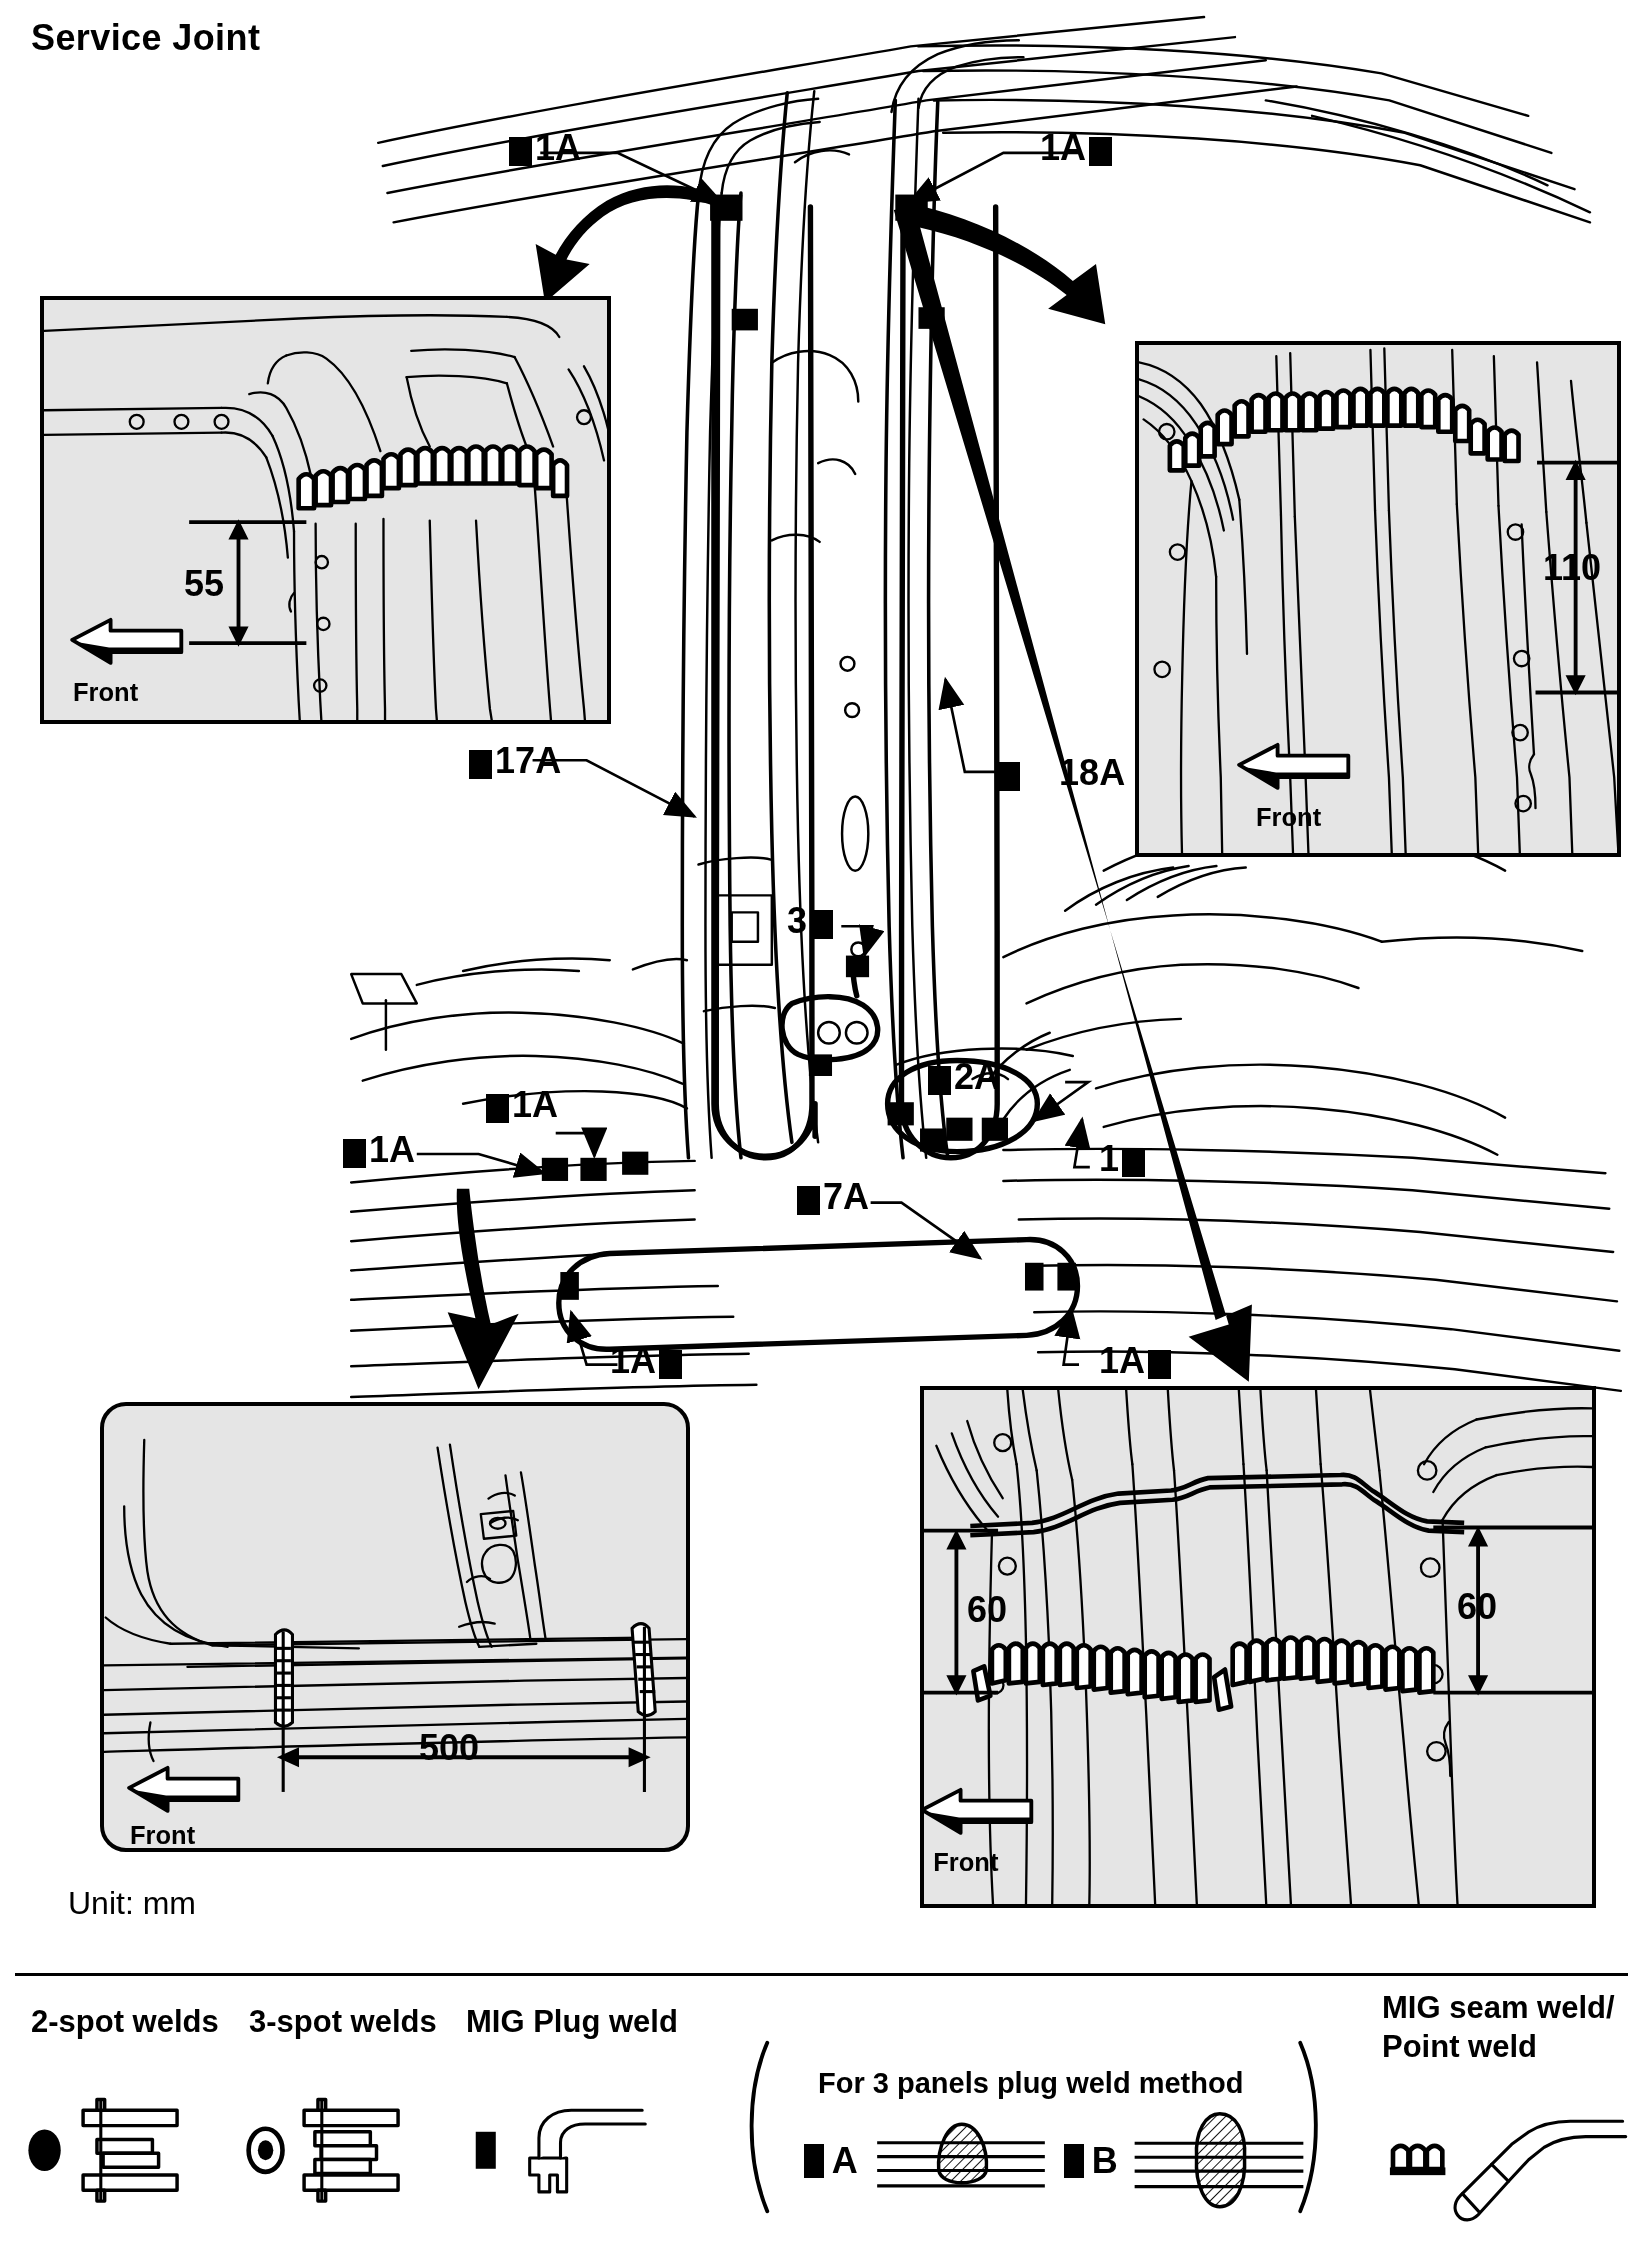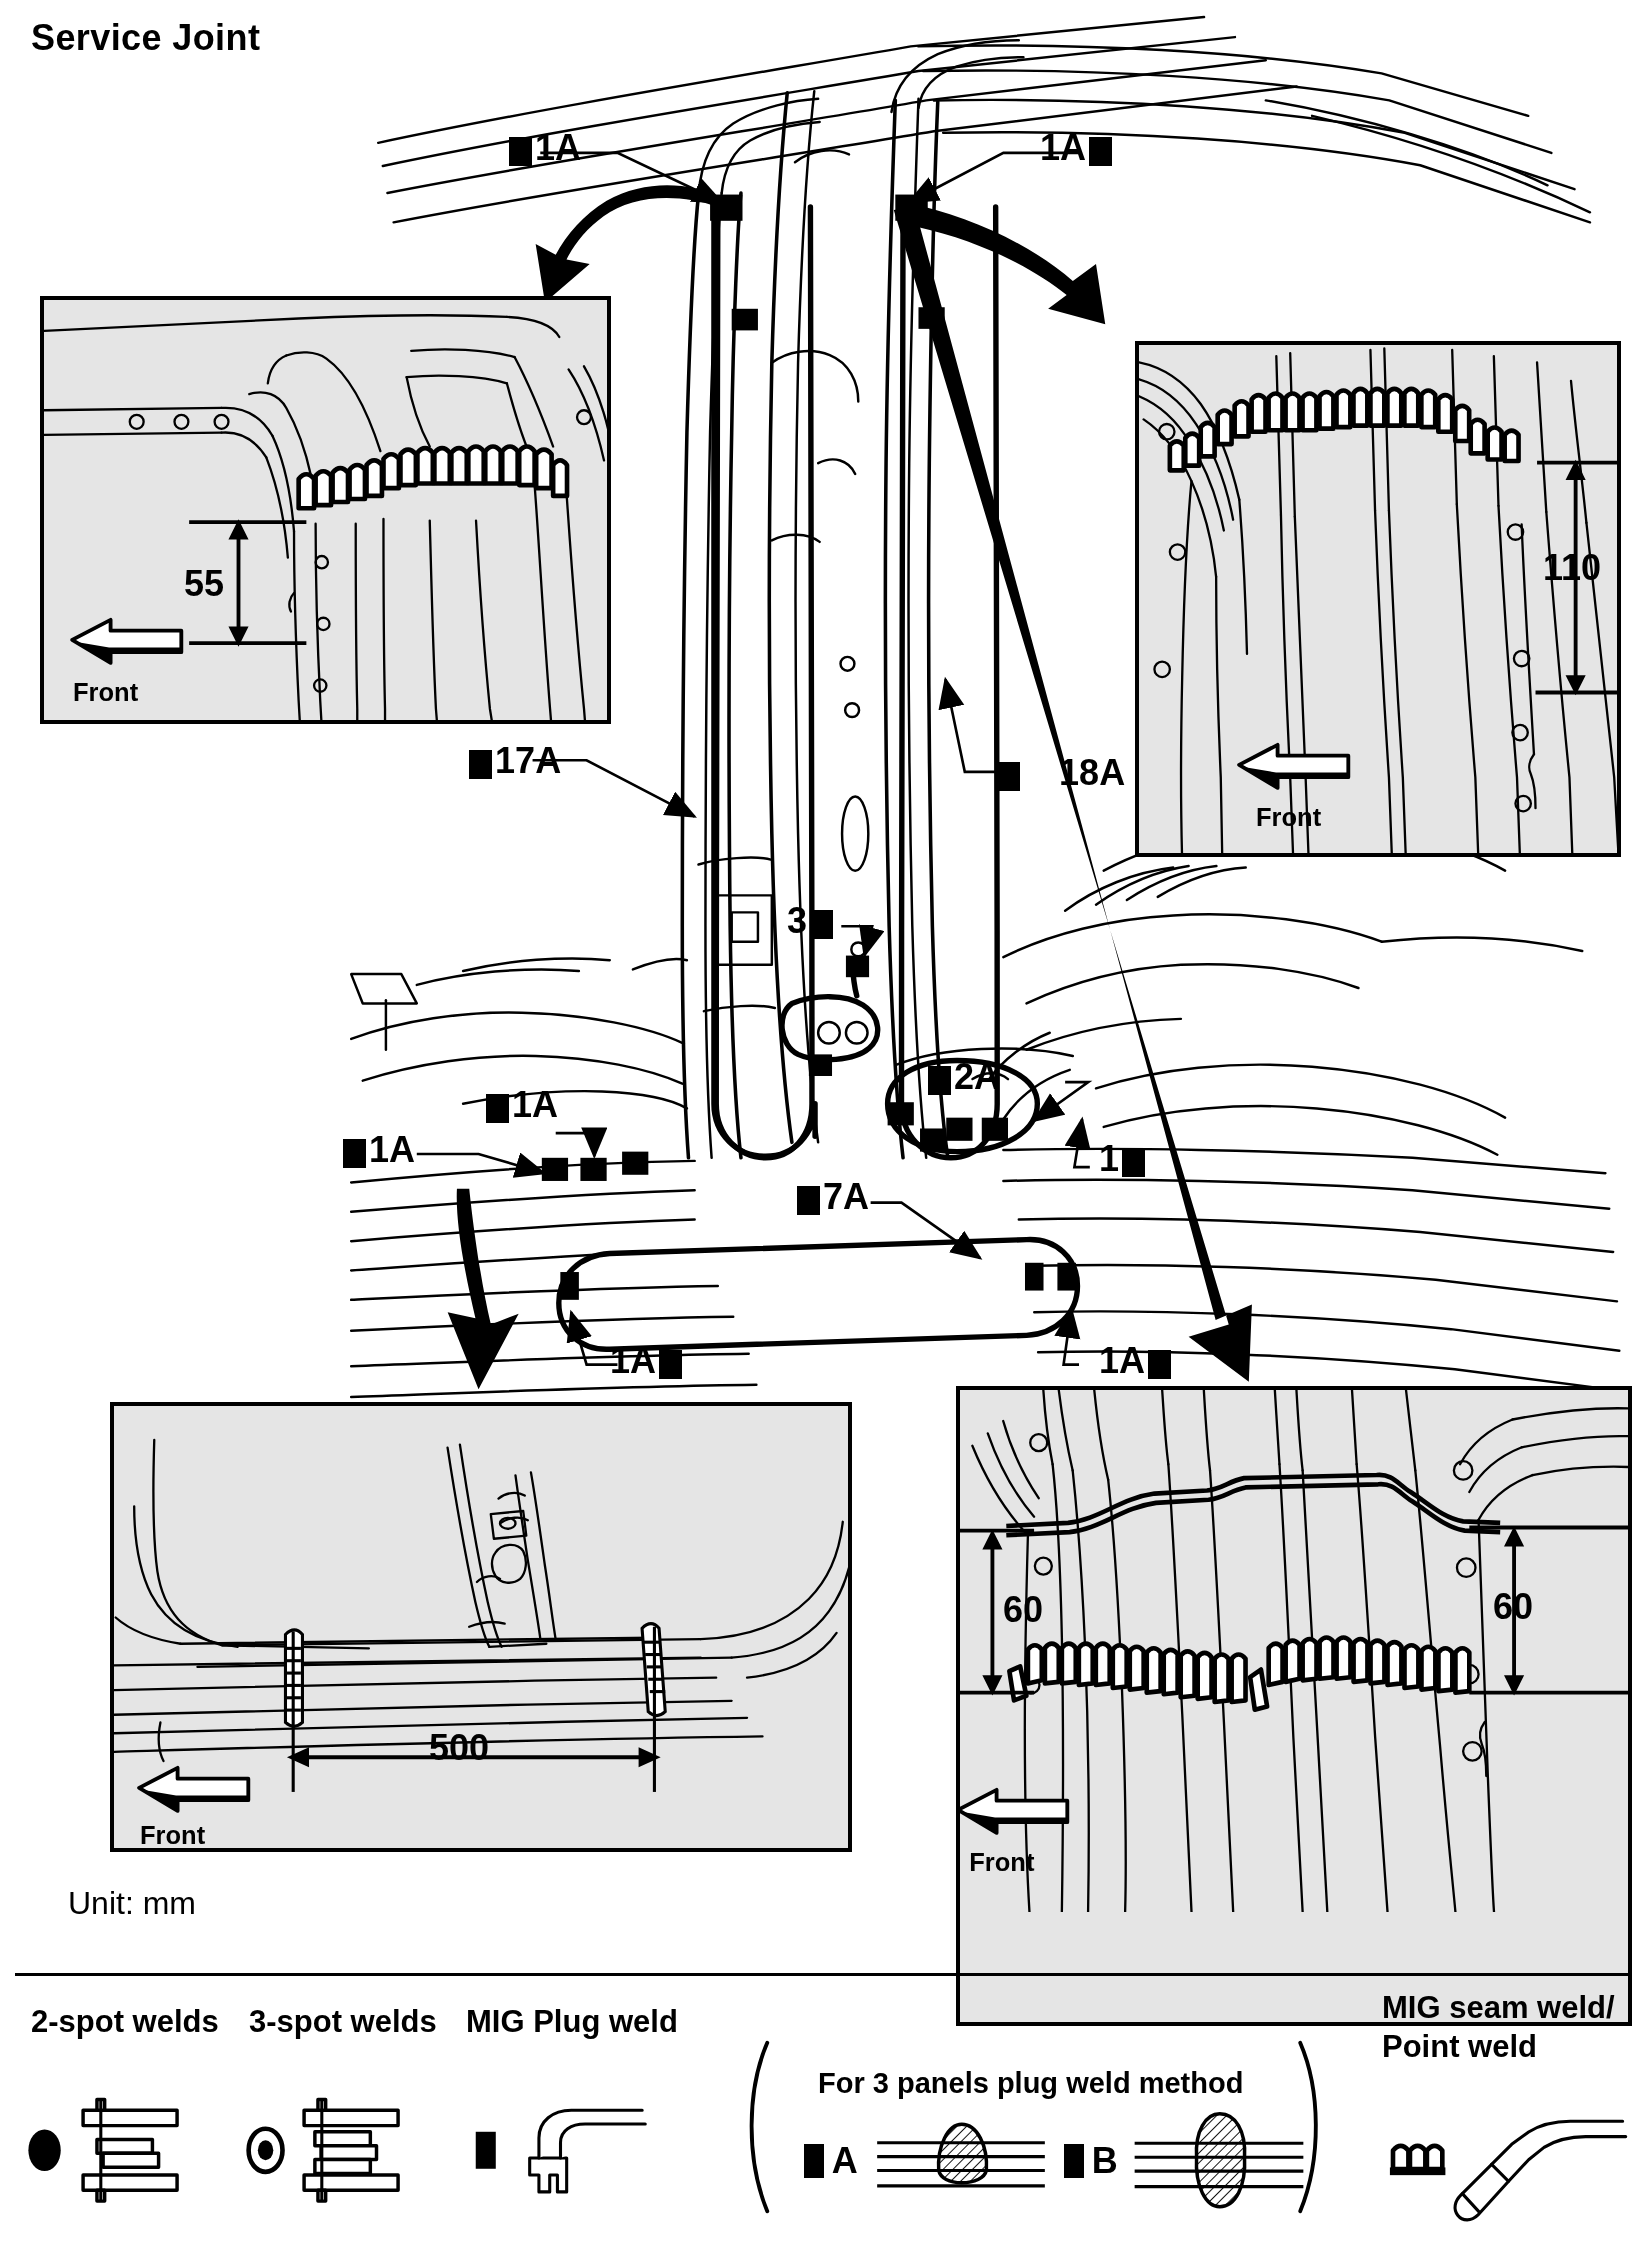--- a/index.html
+++ b/index.html
@@ -492,21 +492,21 @@
       </g>
     </svg>
     <div class="dimtext" style="left:404px;top:205px;">110</div>
     <svg class="legend-art" style="left:94px;top:395px;" width="123" height="62" viewBox="0 0 160 80" xmlns="http://www.w3.org/2000/svg">
       <path d="M8,32 L58,6 L58,20 L150,20 L150,48 L58,48 L58,62 Z" fill="#fff" stroke="#000" stroke-width="5" stroke-linejoin="round"></path>
       <path d="M10,34 L58,60 L58,48 L150,48 L150,42 L56,42 Z" fill="#000"></path>
     </svg>
     <div class="front-label" style="left:117px;top:460px;">Front</div>
   </div>
 
-  <div class="inset" style="left:110px;top:1402px;width:742px;height:450px;">
+  <div class="inset" style="left:100px;top:1402px;width:590px;height:450px;border-radius:26px;">
     <svg width="742" height="450" viewBox="0 0 961 583" xmlns="http://www.w3.org/2000/svg">
       <g fill="none" stroke="#000" stroke-width="3" stroke-linecap="round" stroke-linejoin="round">
 
         <path d="M52,44 C50,110 50,170 56,214 C64,266 92,296 140,310 L330,314"></path>
         <path d="M26,130 C26,172 32,212 48,244 C70,286 108,306 160,312"></path>
         <path d="M2,274 C20,290 48,302 86,308"></path>
 
         <path d="M140,310 L760,302"></path>
         <path d="M108,338 L800,326"></path>
         <path d="M86,308 C140,306 420,302 700,300"></path>
@@ -564,21 +564,21 @@
       </g>
     </svg>
     <div class="dimtext" style="left:315px;top:324px;">500</div>
     <svg class="legend-art" style="left:18.5px;top:357px;" width="123" height="62" viewBox="0 0 160 80" xmlns="http://www.w3.org/2000/svg">
       <path d="M8,32 L58,6 L58,20 L150,20 L150,48 L58,48 L58,62 Z" fill="#fff" stroke="#000" stroke-width="5" stroke-linejoin="round"></path>
       <path d="M10,34 L58,60 L58,48 L150,48 L150,42 L56,42 Z" fill="#000"></path>
     </svg>
     <div class="front-label" style="left:26px;top:417px;">Front</div>
   </div>
 
-  <div class="inset" style="left:956px;top:1386px;width:676px;height:640px;">
+  <div class="inset" style="left:920px;top:1386px;width:676px;height:522px;">
     <svg width="676" height="522" viewBox="0 0 876 676" xmlns="http://www.w3.org/2000/svg">
       <g fill="none" stroke="#000" stroke-width="3" stroke-linecap="round" stroke-linejoin="round">
         <path d="M108,0 C110,30 114,66 120,96"></path>
         <path d="M128,0 C132,32 138,70 146,104"></path>
         <path d="M120,96 C126,150 130,230 132,320 C134,420 134,540 132,676"></path>
         <path d="M146,104 C152,160 158,240 162,330 C166,430 168,556 166,676"></path>
         <path d="M174,0 C178,40 184,82 192,116"></path>
         <path d="M192,116 C200,190 206,290 210,390 C214,500 216,600 214,676"></path>
         <path d="M262,0 C264,30 266,66 270,96"></path>
         <path d="M270,96 C276,180 282,300 288,420 C294,540 298,630 300,676"></path>

